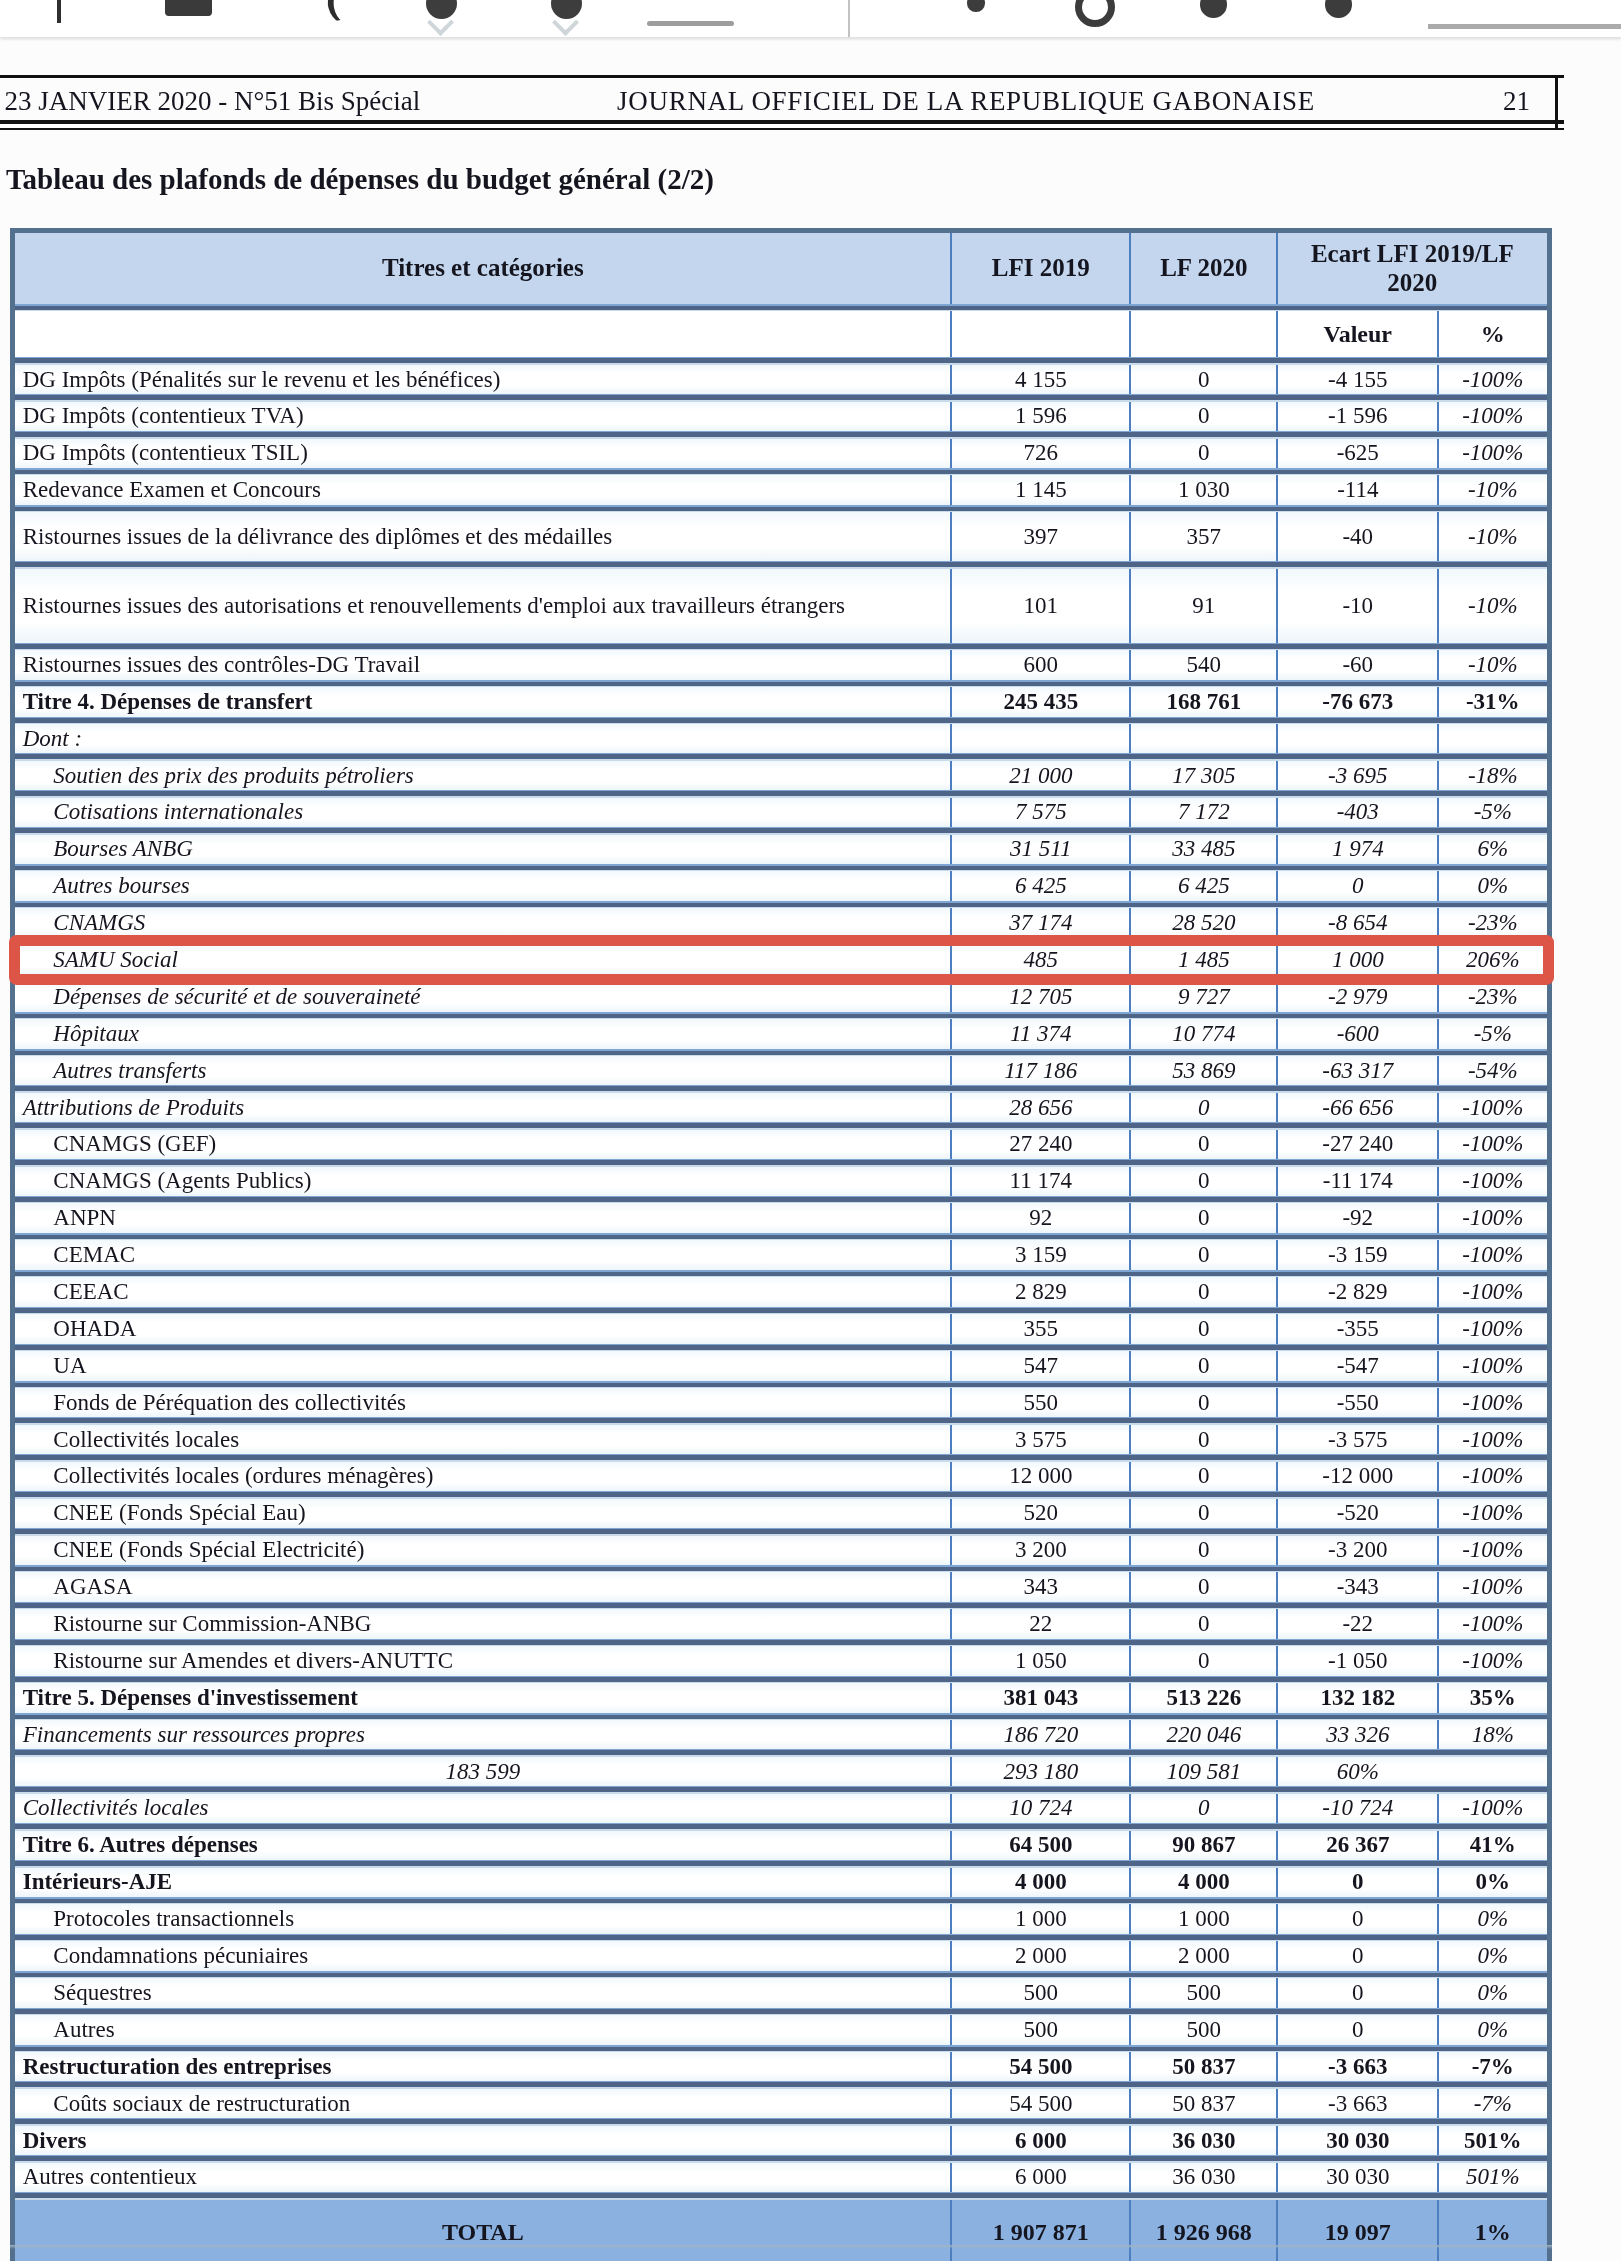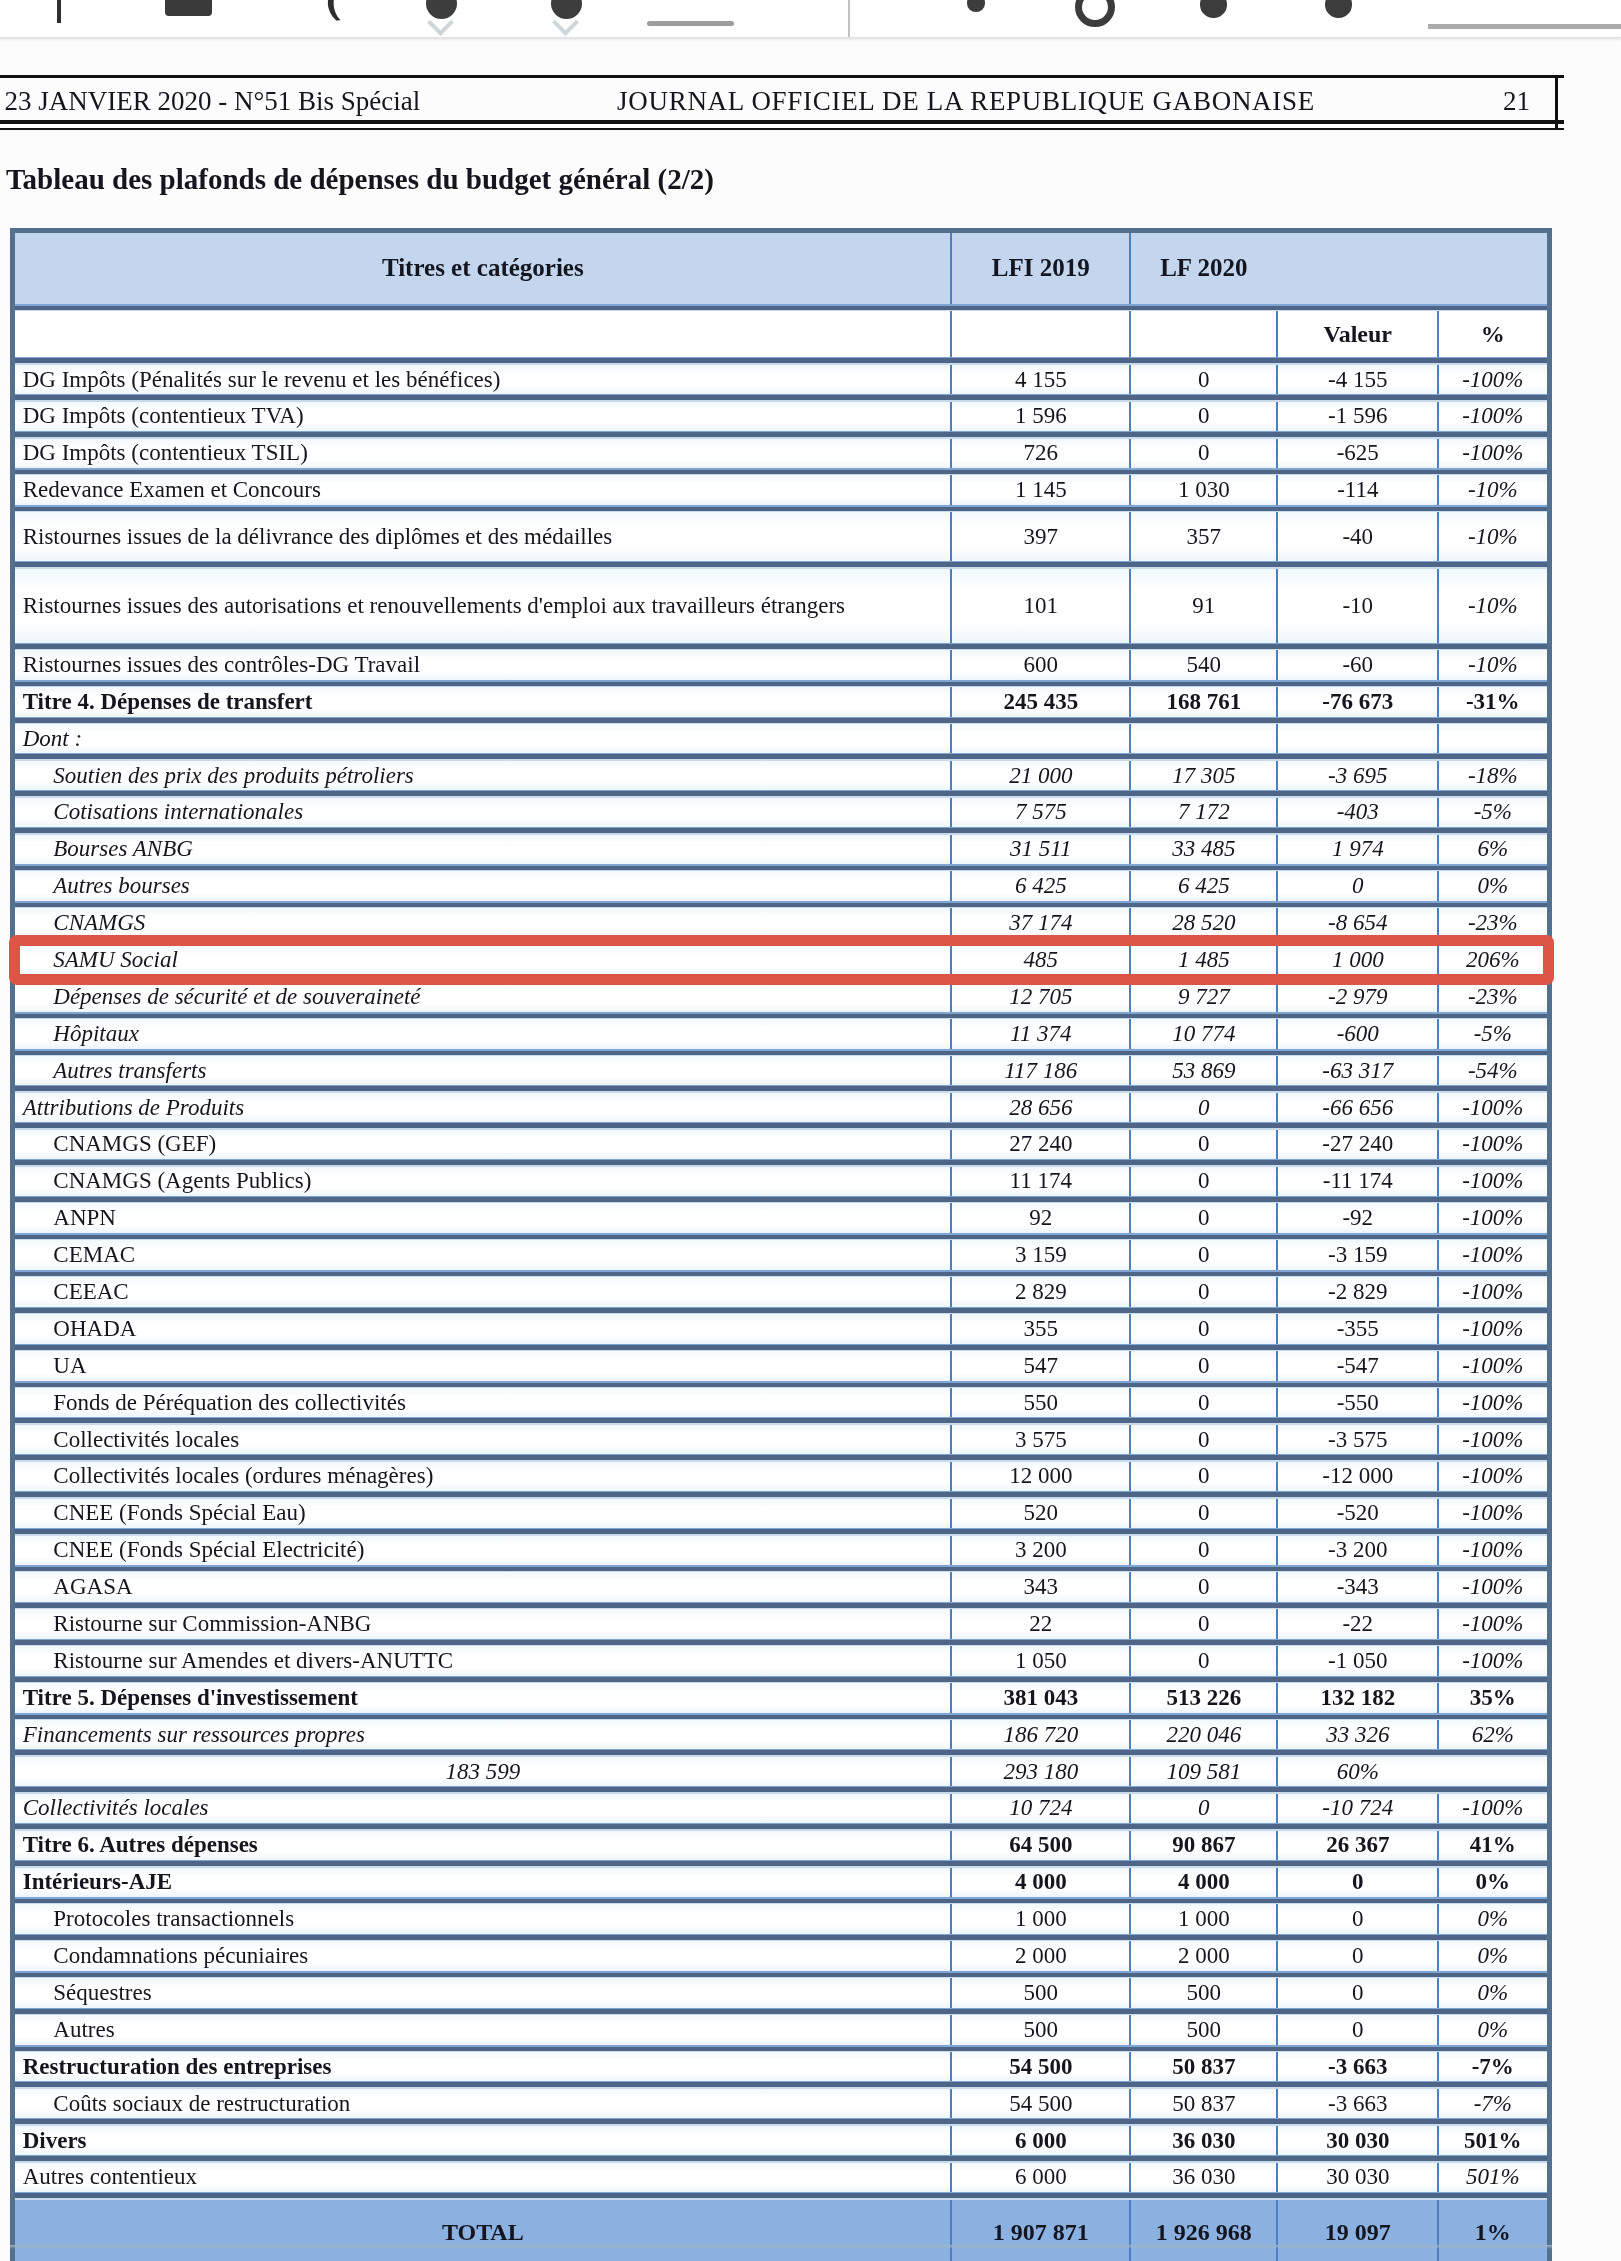--- a/index.html
+++ b/index.html
@@ -109,20 +109,21 @@
 <div class="rule rv"></div>
 
 <div class="doc-title">Tableau des plafonds de dépenses du budget général (2/2)</div>
 
 <div class="tbl">
 
   <div class="grid head-row">
     <div class="cell lbl">Titres et catégories</div>
     <div class="cell">LFI 2019</div>
     <div class="cell">LF 2020</div>
+    <div class="cell ecart">Ecart LFI 2019/LF 2020</div>
   </div>
 
   <div class="sep"></div>
 
   <div class="grid sub-row">
     <div class="cell lbl"></div>
     <div class="cell"></div>
     <div class="cell"></div>
     <div class="cell">Valeur</div>
     <div class="cell pct">%</div>
@@ -408,21 +409,21 @@
     <div class="cell">513 226</div>
     <div class="cell">132 182</div>
     <div class="cell pct">35%</div>
   </div>
       <div class="sep"></div>
       <div class="grid trow italic">
     <div class="cell lbl">Financements sur ressources propres</div>
     <div class="cell">186 720</div>
     <div class="cell">220 046</div>
     <div class="cell">33 326</div>
-    <div class="cell pct">62%</div>
+    <div class="cell pct">18%</div>
   </div>
       <div class="sep"></div>
       <div class="grid trow italic">
     <div class="cell">183 599</div>
     <div class="cell">293 180</div>
     <div class="cell">109 581</div>
     <div class="cell pct">60%</div>
   </div>
       <div class="sep"></div>
       <div class="grid trow italic">

